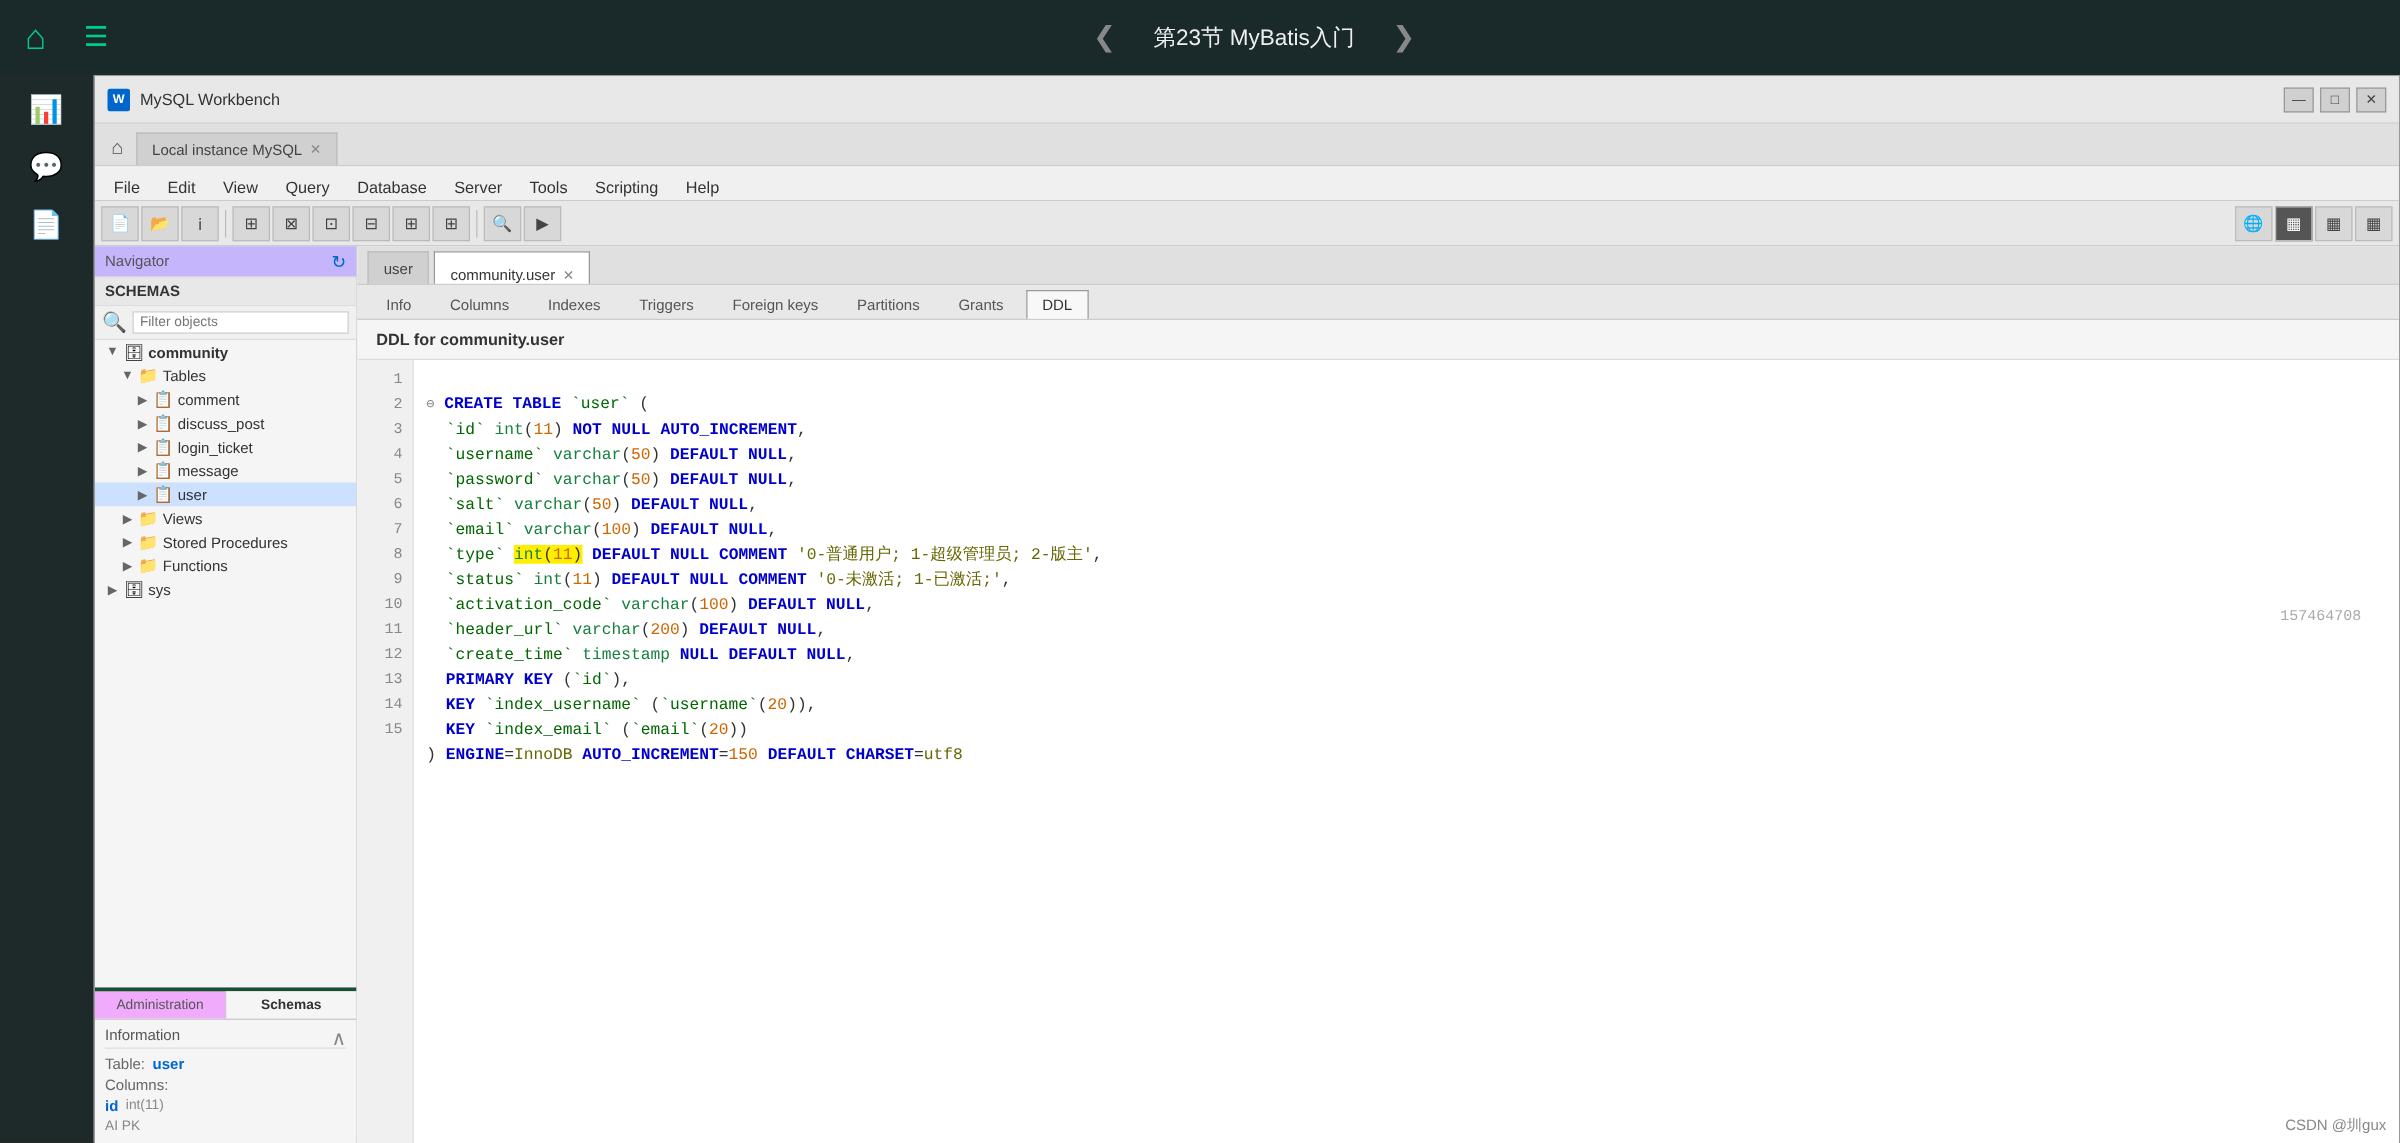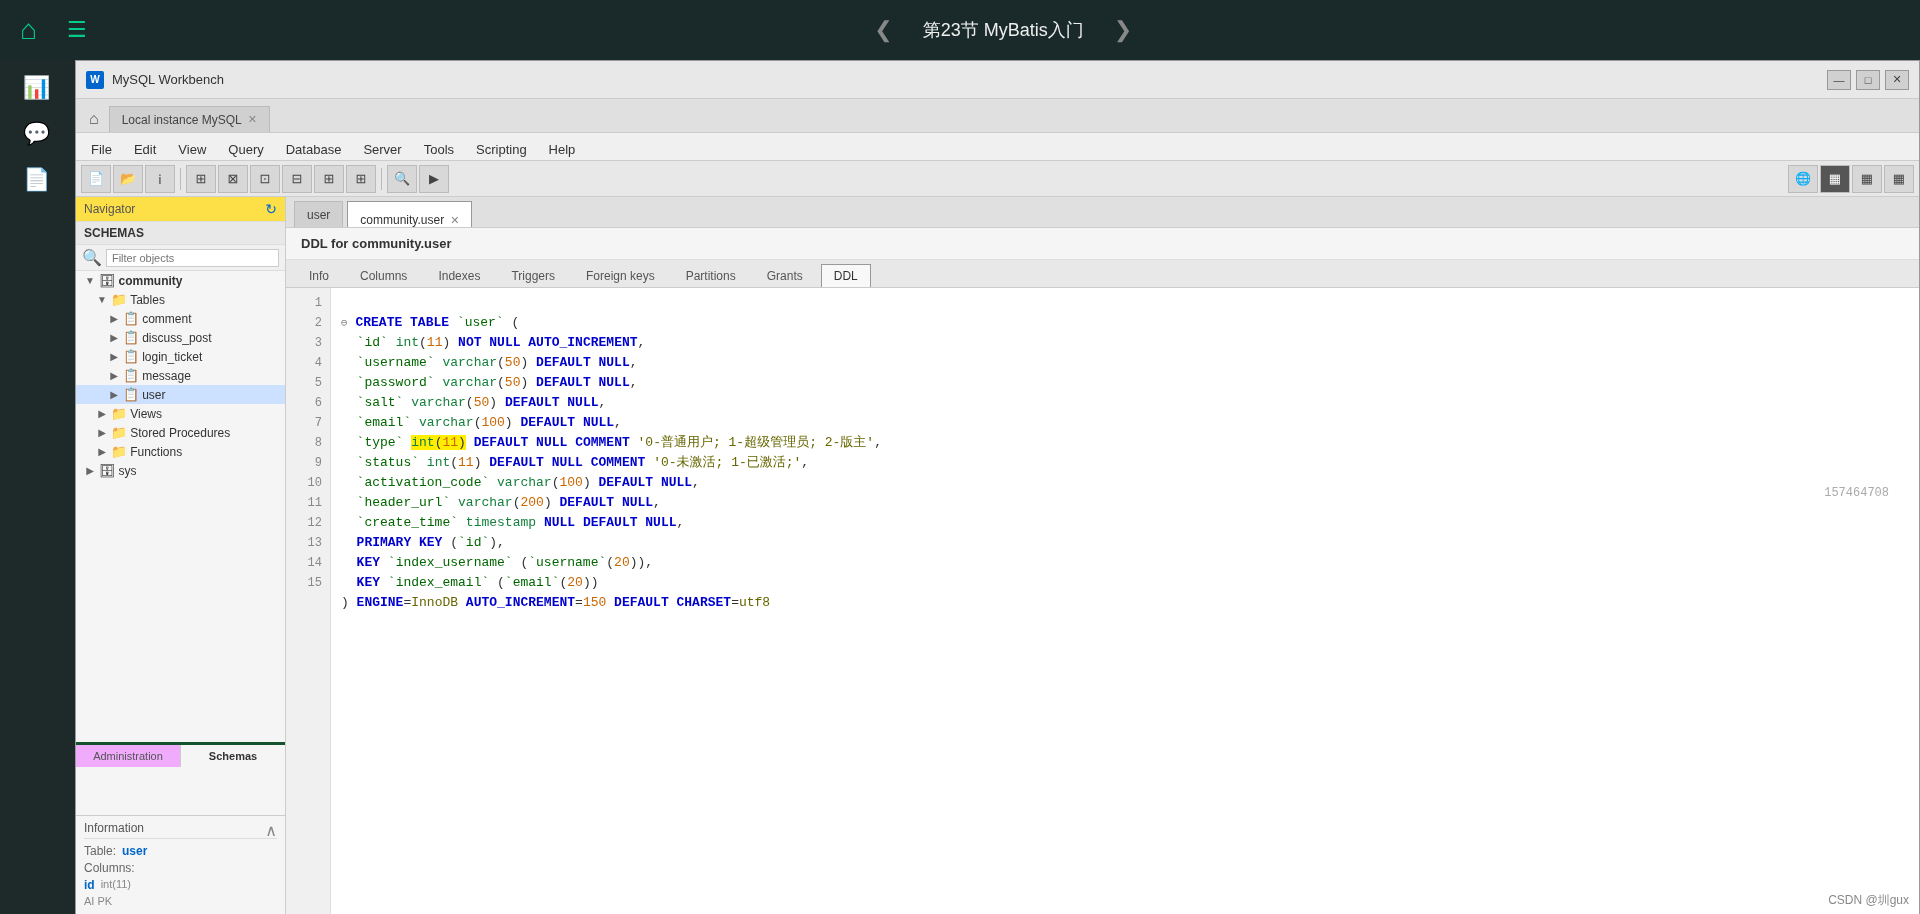--- a/index.html
+++ b/index.html
@@ -165,21 +165,21 @@
       background: #f5f5f5;
       border-right: 1px solid #ccc;
       display: flex;
       flex-direction: column;
     }
     #navigator-header {
       padding: 4px 8px;
       font-size: 12px;
       color: #555;
       border-bottom: 1px solid #ddd;
-      background: #fde047;
+      background: #c4b5fd;
       display: flex;
       align-items: center;
       justify-content: space-between;
     }
     #navigator-header .refresh-icon { color: #0066cc; font-size: 14px; cursor: pointer; }
     #schemas-label {
       padding: 4px 8px;
       font-size: 12px;
       font-weight: bold;
       color: #333;
@@ -234,21 +234,20 @@
       border-right: 1px solid #ccc;
     }
     .nav-bottom-tab:last-child { border-right: none; }
     .nav-bottom-tab.active { background: #f5f5f5; font-weight: bold; color: #333; }
 
     
     #info-panel {
       border-top: 1px solid #ccc;
       background: #f5f5f5;
       padding: 5px 8px;
-      margin-top: 48px;
     }
     #info-panel .info-header {
       font-size: 12px;
       color: #555;
       border-bottom: 1px solid #ddd;
       padding-bottom: 3px;
       margin-bottom: 5px;
     }
     #info-panel .info-content { font-size: 12px; color: #333; }
     #info-panel .info-row { display: flex; gap: 6px; margin-bottom: 3px; }
@@ -533,33 +532,33 @@
       <div style="display:flex; align-items:flex-end; background:#e0e0e0; border-bottom:1px solid #ccc; padding: 4px 8px 0 8px; gap:4px;">
         <div class="tab">
           <span>user</span>
         </div>
         <div class="tab active">
           <span>community.user</span>
           <span class="tab-close">✕</span>
         </div>
       </div>
 
-      <div id="ddl-heading">
-        <span>DDL for community.user</span>
-      </div>
-
       <div id="ddl-tabs">
         <div class="ddl-tab">Info</div>
         <div class="ddl-tab">Columns</div>
         <div class="ddl-tab">Indexes</div>
         <div class="ddl-tab">Triggers</div>
         <div class="ddl-tab">Foreign keys</div>
         <div class="ddl-tab">Partitions</div>
         <div class="ddl-tab">Grants</div>
         <div class="ddl-tab active">DDL</div>
+      </div>
+
+      <div id="ddl-heading">
+        <span>DDL for community.user</span>
       </div>
 
       <div id="code-area">
         <div id="line-numbers">
           <div>1</div>
           <div>2</div>
           <div>3</div>
           <div>4</div>
           <div>5</div>
           <div>6</div>

